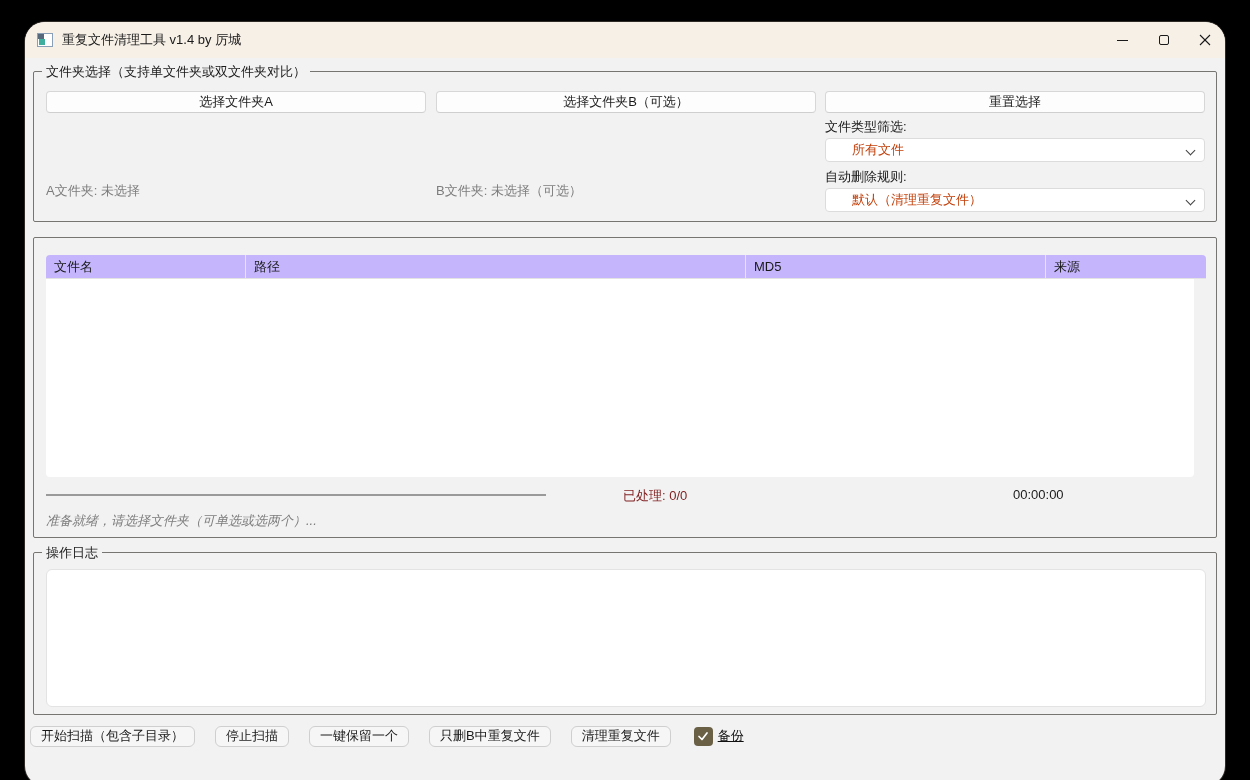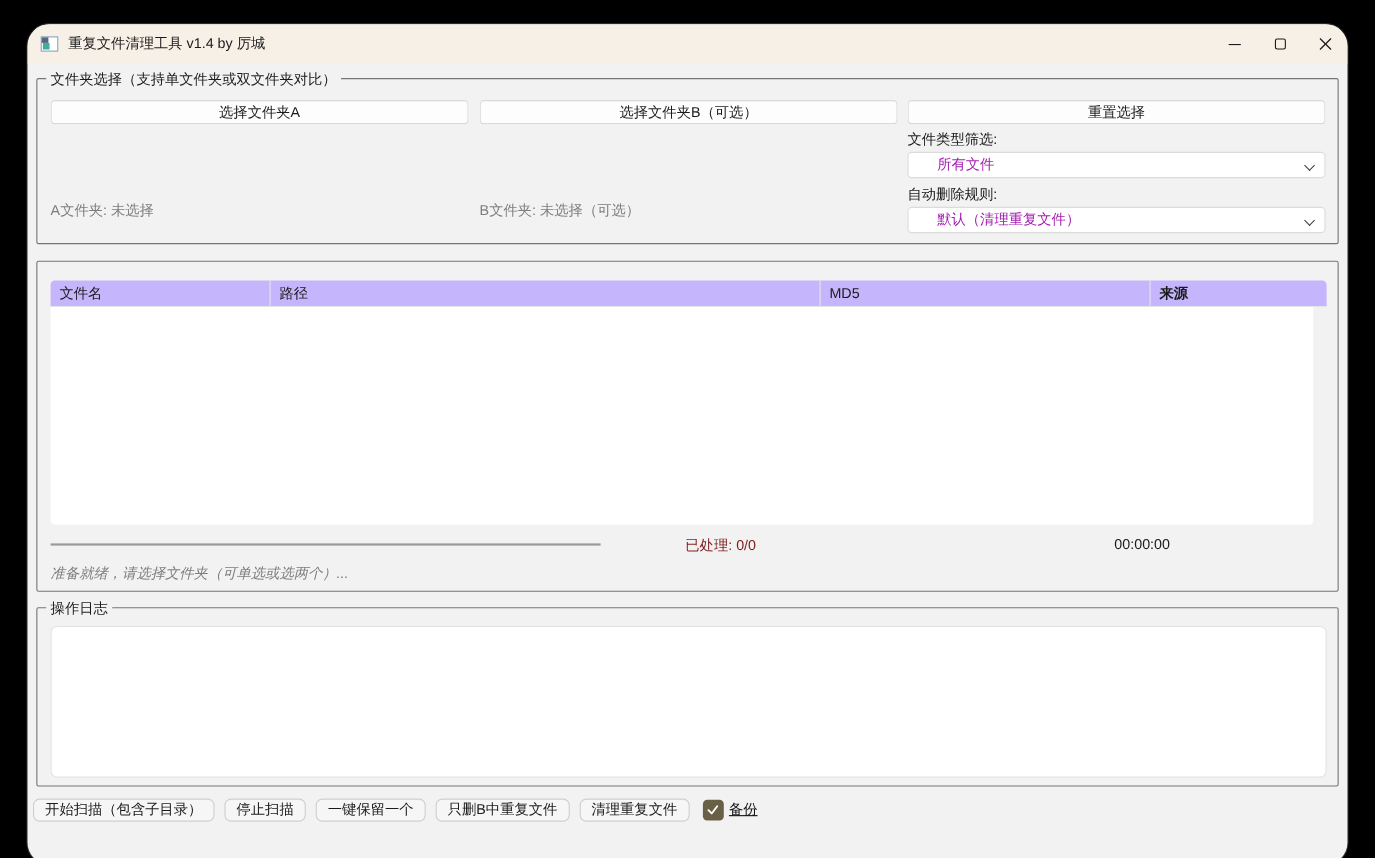--- a/index.html
+++ b/index.html
@@ -40,53 +40,53 @@
   #btn-select-a { left:12px;  top:19px; width:380px; }
   #btn-select-b { left:402px; top:19px; width:380px; }
   #btn-reset    { left:791px; top:19px; width:380px; }
   .muted { color:#7d7d7d; font-size:13px; position:absolute; white-space:nowrap;margin-top:26px; }
   #lbl-folder-a { left:12px;  top:84px; }
   #lbl-folder-b { left:402px; top:84px; }
   .field-label { position:absolute; font-size:13px; color:#1a1a1a; white-space:nowrap; }
   #lbl-filetype { left:791px; top:46px; }
   #lbl-rule     { left:791px; top:96px; }
   .combo { position:absolute; left:791px; width:380px; height:24px; background:#fff;
-           border:1px solid #dcdcdc; border-radius:4px; font-size:13px; color:#a21caf;
+           border:1px solid #dcdcdc; border-radius:4px; font-size:13px; color:#c2410c;
            display:flex; align-items:center; padding-left:26px; cursor:default; }
   #combo-filetype { top:66px; }
   #combo-rule     { top:116px; }
   .chev { position:absolute; right:9px; top:8px; width:8px; height:8px; }
   .chev::before { content:""; position:absolute; left:0; top:0; width:6px; height:6px;
                   border-right:1.4px solid #404040; border-bottom:1.4px solid #404040;
                   transform:rotate(45deg); }
 
   
   .table-header { position:absolute; left:12px; top:17px; width:1160px; height:24px;
                   background:#c4b5fd; border-radius:4px 4px 0 0; border-bottom:1px solid #e3e3e3;
                   display:flex; }
   .th { font-size:13px; color:#1a1a1a; display:flex; align-items:center; padding-left:8px;
         border-right:1px solid #e6e6e6; height:100%; }
-  .th:last-child { border-right:none;font-weight:bold; }
+  .th:last-child { border-right:none; }
   .th-name { width:200px; } .th-path { width:500px; } .th-md5 { width:300px; } .th-src { width:160px; }
   .table-body { position:absolute; left:12px; top:41px; width:1148px; height:198px;
                 background:#fff; border-radius:0 0 4px 4px; }
   .table-scroll { position:absolute; left:1160px; top:41px; width:12px; height:198px; background:#f2f2f2; }
   .progress { position:absolute; left:12px; top:256px; width:500px; height:2px; background:#9a9a9a; }
   #processed { position:absolute; left:589px; top:249px; font-size:13px; color:#7f1d1d; }
   #elapsed   { position:absolute; left:979px; top:249px; font-size:13px; color:#1a1a1a; }
   #status-msg{ position:absolute; left:12px; top:274px; font-size:13px; font-style:italic; color:#7d7d7d; white-space:nowrap; }
 
   
   .log-area { position:absolute; left:12px; top:16px; width:1160px; height:138px;
               background:#fff; border:1px solid #e3e3e3; border-radius:6px;
               font-size:13px; color:#1a1a1a; padding:4px 6px; }
 
   
   .action-bar { position:absolute; left:5px; top:702px; height:24px; display:flex;
-                align-items:center; gap:9px; }
+                align-items:center; gap:20px; }
   .abtn { height:21px; padding:0 10px; background:#f6f6f6; border:1px solid #cfcfcf;
           border-radius:6px; font-size:13px; color:#1a1a1a; display:flex; align-items:center;
           white-space:nowrap; cursor:default; }
   .chk-wrap { display:flex; align-items:center; gap:5px; margin-left:3px; cursor:default; }
   .checkbox { width:19px; height:19px; border-radius:4px; background:#6a6046;
               display:flex; align-items:center; justify-content:center; }
   .chk-label { font-size:13px; color:#111; white-space:nowrap;text-decoration:underline; }
 </style>
 </head>
 <body>

